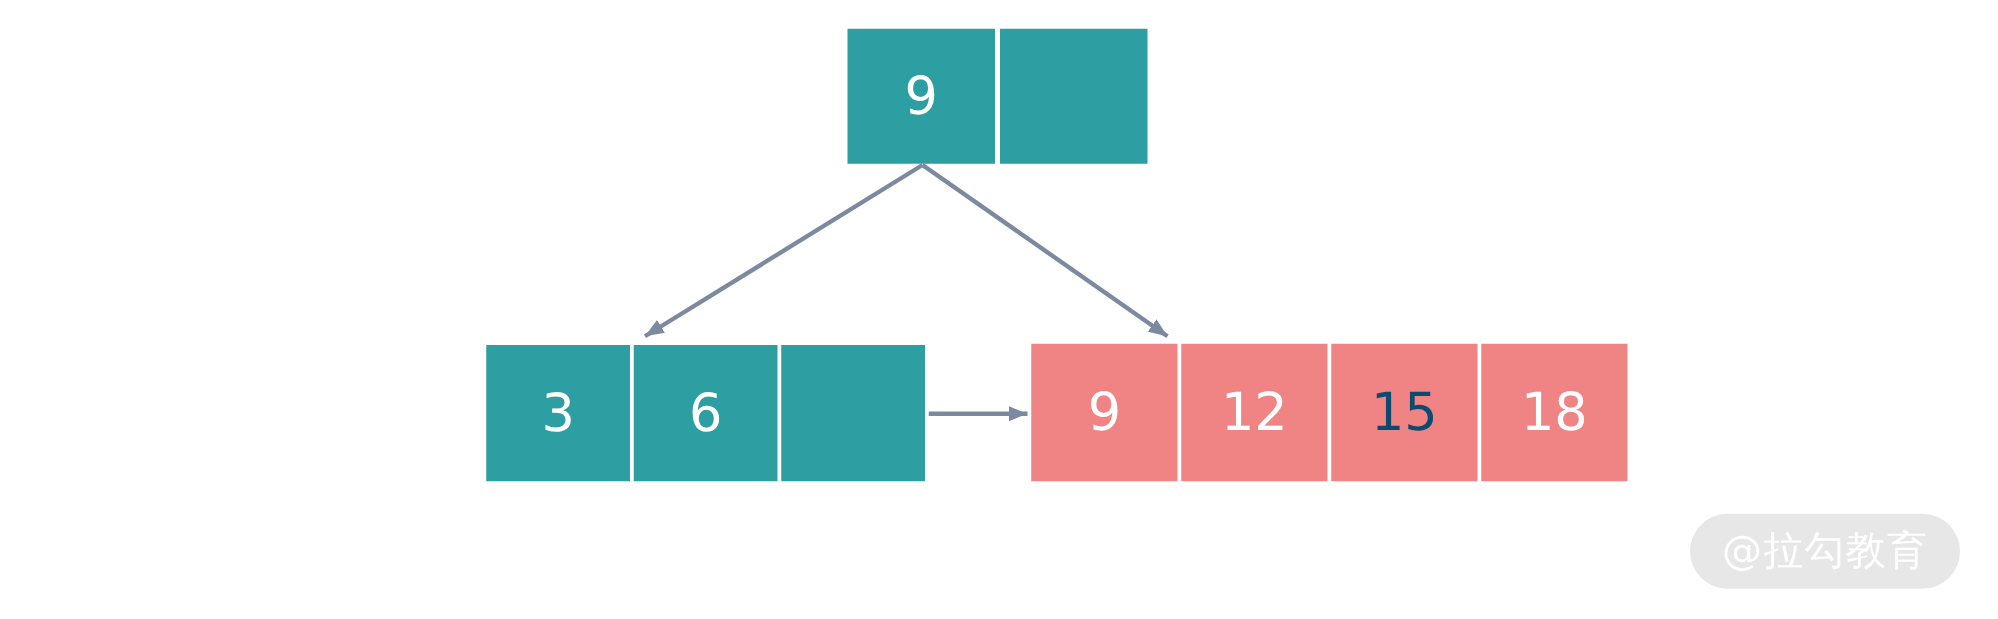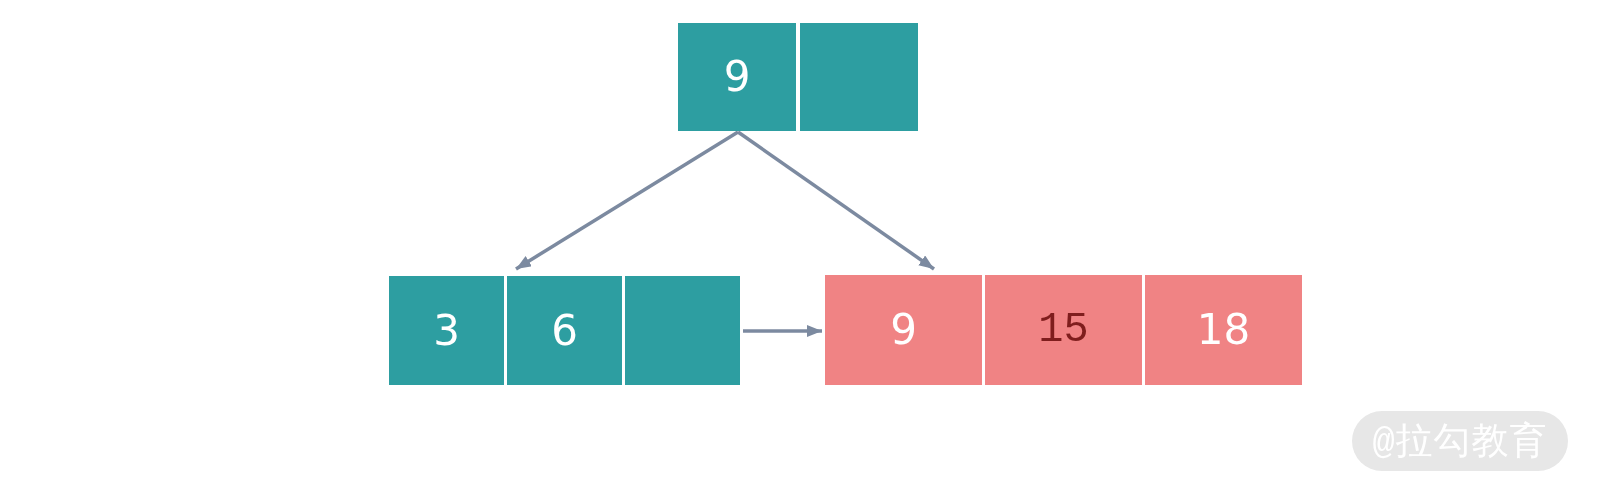--- a/index.html
+++ b/index.html
@@ -16,21 +16,21 @@
     display: flex; align-items: center; justify-content: center;
     font-size: 42px; line-height: 1; color: #ffffff;
   }
   .node-root  { left: 678px; top: 23px;  width: 240px; height: 108px; gap: 4px; }
   .node-left  { left: 389px; top: 276px; width: 351px; height: 109px; gap: 3px; }
   .node-right { left: 825px; top: 275px; width: 477px; height: 110px; gap: 3px; }
   .watermark {
     position: absolute; left: 1352px; top: 411px; width: 216px; height: 60px;
     border-radius: 30px;
     display: flex; align-items: center; justify-content: center;
-    font-size: 37px; letter-spacing: 1px; font-family: Liberation Mono, monospace;
+    font-size: 32px; letter-spacing: 1px;
   }
 </style>
 </head>
 <body>
 
 <div class="stage">
 
   <svg class="edges" width="1598" height="495" viewBox="0 0 1598 495">
     <defs>
       <marker id="ah" markerWidth="17" markerHeight="14" refX="15" refY="6" orient="auto" markerUnits="userSpaceOnUse">
@@ -48,19 +48,20 @@
   </div>
 
   <div class="node node-left">
     <div class="cell" style="background-color: rgb(45, 158, 161); color: rgb(255, 255, 255);">3</div>
     <div class="cell" style="background-color: rgb(45, 158, 161); color: rgb(255, 255, 255);">6</div>
     <div class="cell" style="background-color: rgb(45, 158, 161); color: rgb(255, 255, 255);"></div>
   </div>
 
   <div class="node node-right">
     <div class="cell" style="background-color: rgb(240, 131, 132); color: rgb(255, 255, 255);">9</div>
-    <div class="cell" style="background-color: rgb(240, 131, 132); color: #7f1d1d; font-family: Liberation Mono, monospace;">15</div>
+    <div class="cell" style="background-color: rgb(240, 131, 132); color: rgb(255, 255, 255);">12</div>
+    <div class="cell" style="background-color: rgb(240, 131, 132); color: #0c4a6e;">15</div>
     <div class="cell" style="background-color: rgb(240, 131, 132); color: rgb(255, 255, 255);">18</div>
   </div>
 
   <div class="watermark" style="background-color: rgb(231, 231, 231); color: rgb(255, 255, 255);">@拉勾教育</div>
 
 </div>
 
 </body></html>

